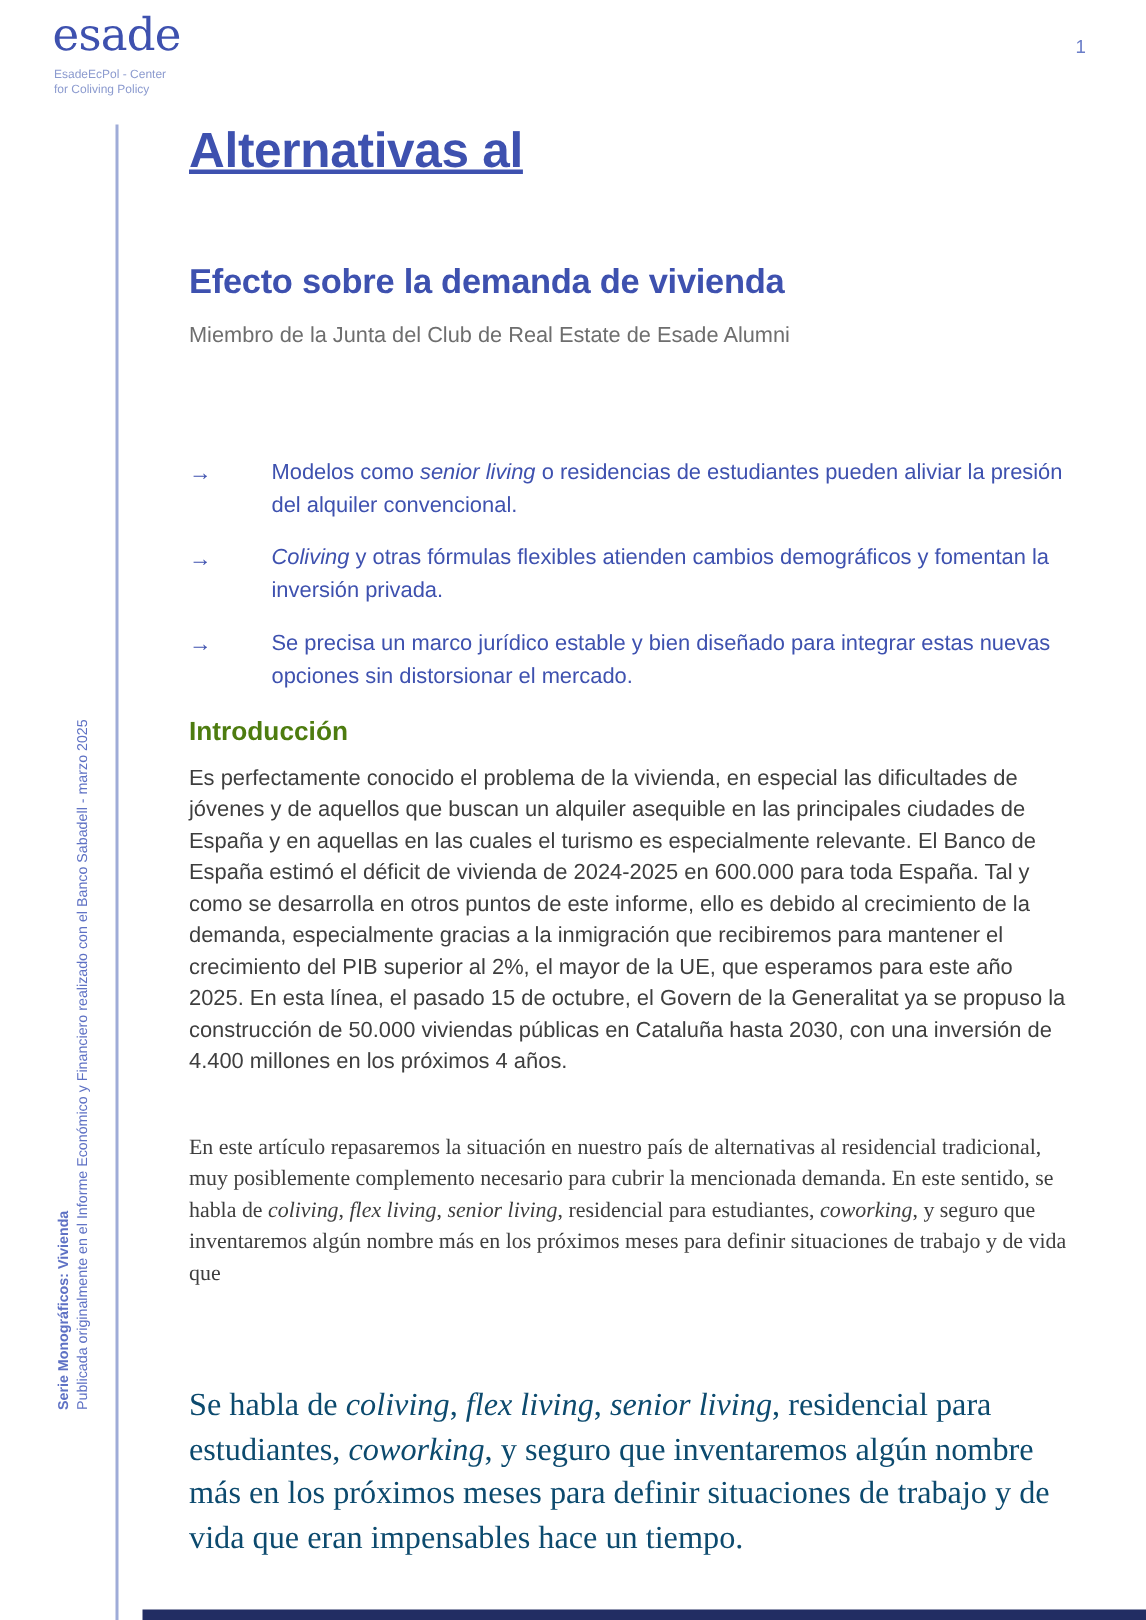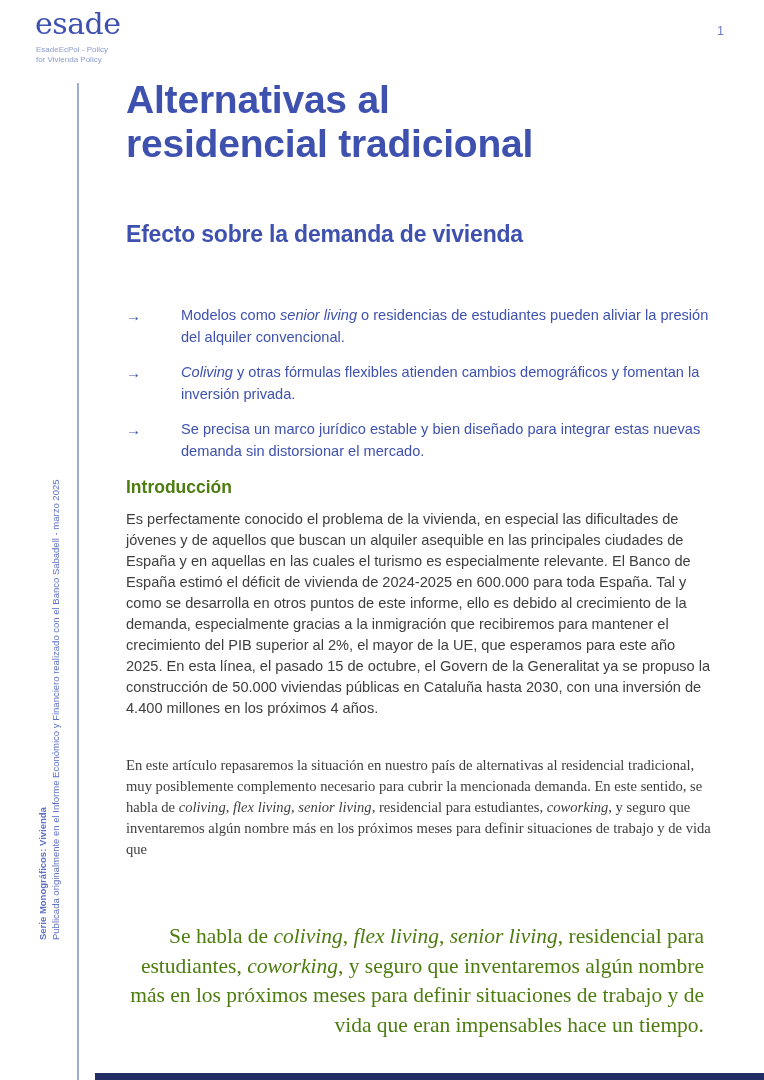--- a/index.html
+++ b/index.html
@@ -46,31 +46,31 @@
     white-space: nowrap;
   }
   .side-text .side-bold { font-weight: bold; }
 
   
   .title {
     position: absolute; left: 126px; top: 78px;
     width: 600px;
     color: #3E51AF;
     font-weight: bold;
-    font-size: 39px; line-height: 44px;
+    font-size: 33px; line-height: 44px;
     letter-spacing: -0.2px;
+    text-decoration: underline;
   }
   .subtitle {
     position: absolute; left: 126px; top: 171px;
     width: 600px;
     color: #3E51AF;
     font-weight: bold;
     font-size: 23px; line-height: 32px;
     letter-spacing: -0.2px;
-    margin-top: 47px;
   }
   .author {
     position: absolute; left: 126px; top: 213px;
     width: 600px;
     color: #6E6E6E;
     font-size: 14.5px; line-height: 22.5px;
   }
 
   .key-points {
     position: absolute; left: 126px; top: 305px;
@@ -96,74 +96,74 @@
     color: #3E3E3E;
     font-size: 14.6px; line-height: 21px;
   }
   .para-1 { top: 509px; }
   .para-2 { top: 755px; font-family: Liberation Serif, serif; }
 
   .pull-quote {
     position: absolute; left: 126px; top: 922px;
     width: 578px;
     font-family: "Liberation Serif", serif;
-    color: #4d7c0f;
-    font-size: 21.5px; line-height: 29.5px; text-align: right;
+    color: #0c4a6e;
+    font-size: 21.5px; line-height: 29.5px;
   }
 
   .footer-bar {
     position: absolute; left: 95px; right: 0; bottom: 0;
     height: 7px; background: #222D63;
   }
 
   i { font-style: italic; }
 </style>
 </head>
 <body>
 
 <div class="page">
 
   <div class="logo">esade</div>
 
   <div class="org">
-    <div>EsadeEcPol - Policy</div>
-    <div>for Vivienda Policy</div>
+    <div>EsadeEcPol - Center</div>
+    <div>for Coliving Policy</div>
   </div>
 
   <div class="pagenum">1</div>
 
   <div class="side-rule"></div>
 
   <div class="side-text">
     <div class="side-bold">Serie Monográficos: Vivienda</div>
     <div class="side-detail">Publicada originalmente en el Informe Económico y Financiero realizado con el Banco Sabadell - marzo 2025</div>
   </div>
 
   <h1 class="title">
     <span>Alternativas al</span><br>
-    <span>residencial tradicional</span>
   </h1>
 
   <h2 class="subtitle">Efecto sobre la demanda de vivienda</h2>
 
   <div class="author">
+    <div>Miembro de la Junta del Club de Real Estate de Esade Alumni</div>
   </div>
 
   <ul class="key-points">
     <li>
       <span class="arrow">→</span>
       <span class="kp-text">Modelos como <i>senior living</i> o residencias de estudiantes pueden aliviar la presión del alquiler convencional.</span>
     </li>
     <li>
       <span class="arrow">→</span>
       <span class="kp-text"><i>Coliving</i> y otras fórmulas flexibles atienden cambios demográficos y fomentan la inversión privada.</span>
     </li>
     <li>
       <span class="arrow">→</span>
-      <span class="kp-text">Se precisa un marco jurídico estable y bien diseñado para integrar estas nuevas demanda sin distorsionar el mercado.</span>
+      <span class="kp-text">Se precisa un marco jurídico estable y bien diseñado para integrar estas nuevas opciones sin distorsionar el mercado.</span>
     </li>
   </ul>
 
   <h3 class="section-heading">Introducción</h3>
 
   <p class="body-para para-1">Es perfectamente conocido el problema de la vivienda, en especial las dificultades de jóvenes y de aquellos que buscan un alquiler asequible en las principales ciudades de España y en aquellas en las cuales el turismo es especialmente relevante. El Banco de España estimó el déficit de vivienda de 2024-2025 en 600.000 para toda España. Tal y como se desarrolla en otros puntos de este informe, ello es debido al crecimiento de la demanda, especialmente gracias a la inmigración que recibiremos para mantener el crecimiento del PIB superior al 2%, el mayor de la UE, que esperamos para este año 2025. En esta línea, el pasado 15 de octubre, el Govern de la Generalitat ya se propuso la construcción de 50.000 viviendas públicas en Cataluña hasta 2030, con una inversión de 4.400 millones en los próximos 4 años.</p>
 
   <p class="body-para para-2">En este artículo repasaremos la situación en nuestro país de alternativas al residencial tradicional, muy posiblemente complemento necesario para cubrir la mencionada demanda. En este sentido, se habla de <i>coliving</i>, <i>flex living</i>, <i>senior living</i>, residencial para estudiantes, <i>coworking</i>, y seguro que inventaremos algún nombre más en los próximos meses para definir situaciones de trabajo y de vida que</p>
 
   <div class="pull-quote">Se habla de <i>coliving</i>, <i>flex living</i>, <i>senior living</i>, residencial para estudiantes, <i>coworking</i>, y seguro que inventaremos algún nombre más en los próximos meses para definir situaciones de trabajo y de vida que eran impensables hace un tiempo.</div>

